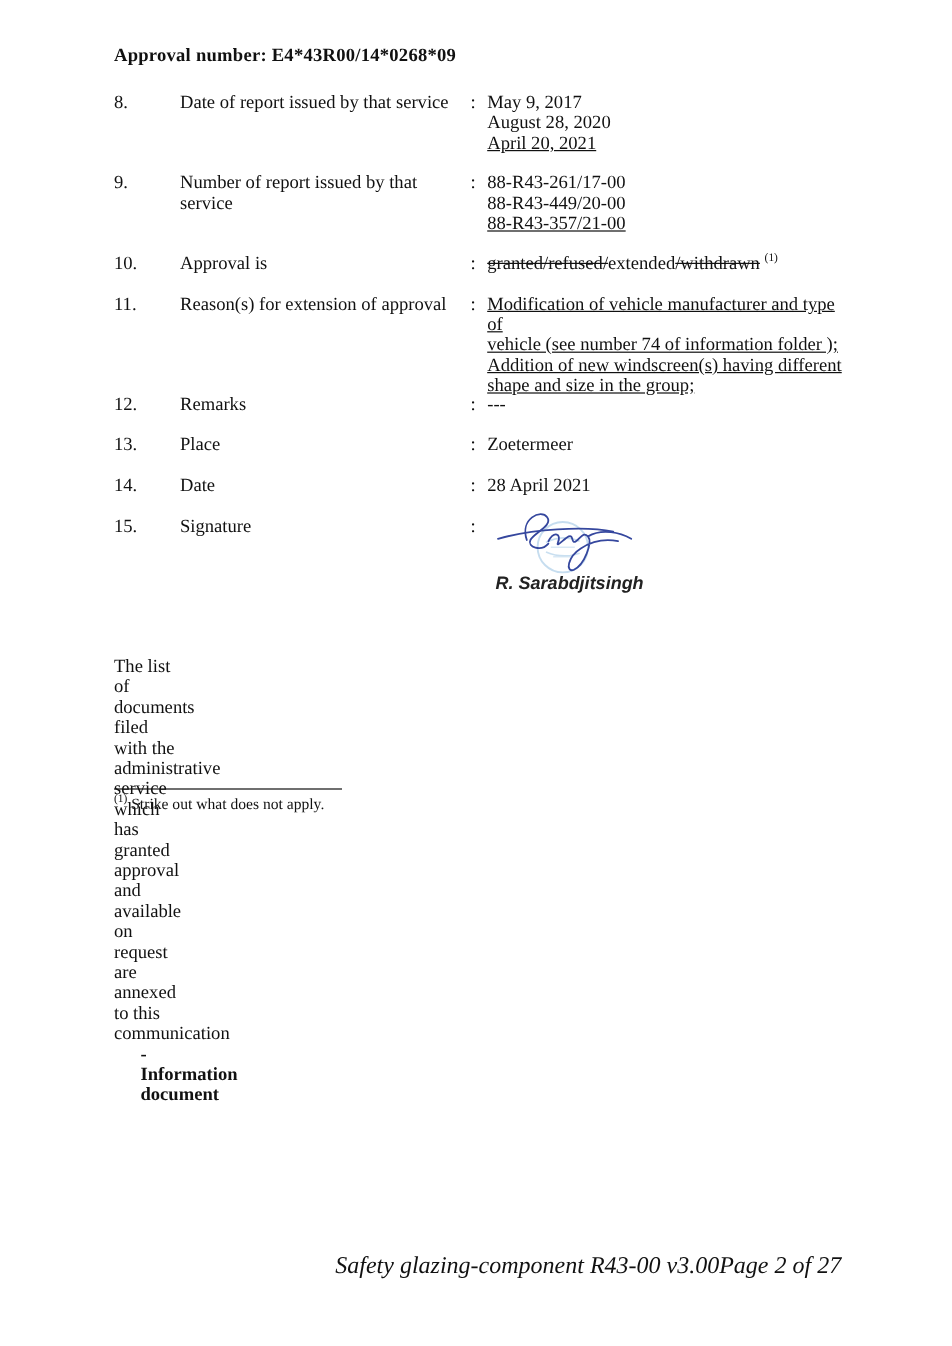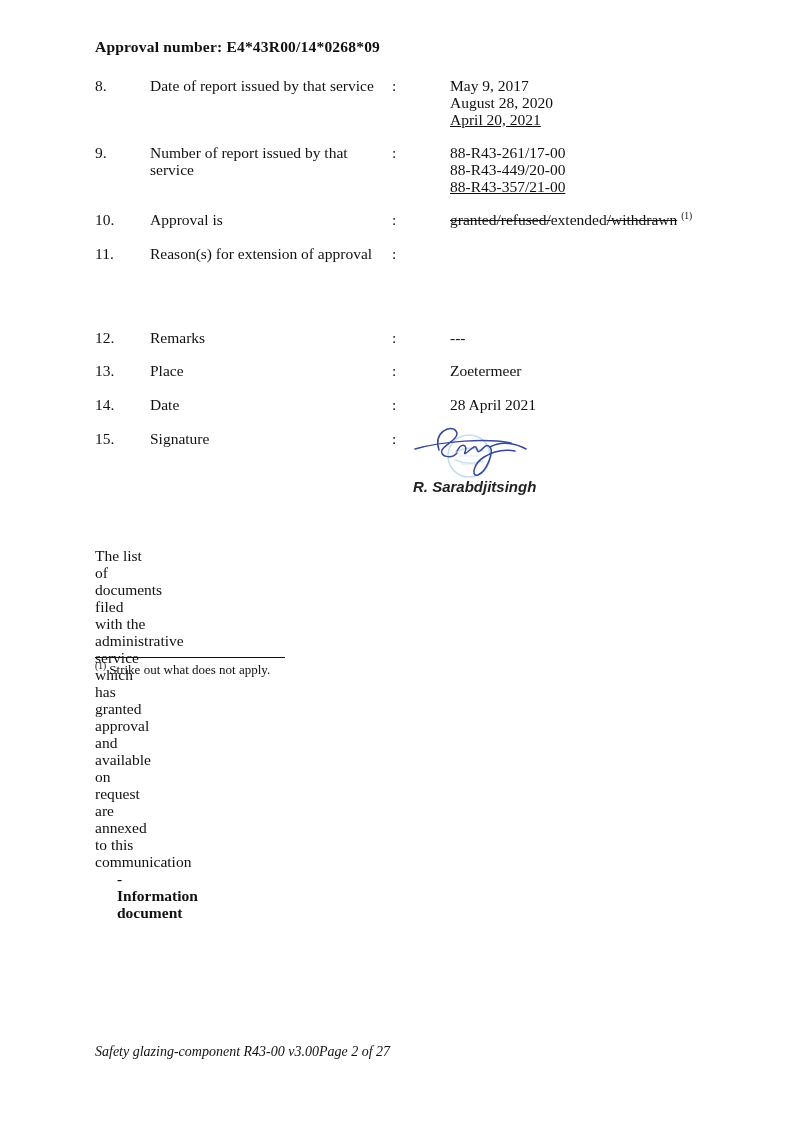--- a/index.html
+++ b/index.html
@@ -19,21 +19,21 @@
   }
   .row {
     position:absolute; left:95px; width:612px;
     display:grid;
     grid-template-columns:55px 242px 14px 1fr;
     line-height:17px;
   }
   .row .num   { grid-column:1; }
   .row .label { grid-column:2; padding-right:6px; }
   .row .colon { grid-column:3; }
-  .row .value { grid-column:4;margin-left:44px; }
+  .row .value { grid-column:4; }
   .u { text-decoration:underline; }
   .strike { text-decoration:line-through;font-family:Liberation Serif, serif; }
   sup.fn {
     font-size:9.5px; vertical-align:super; line-height:0;
   }
   .item16 {
     position:absolute; left:95px; top:547px; width:612px;
     display:grid; grid-template-columns:55px 1fr;
     line-height:17px;
   }
@@ -49,22 +49,22 @@
   .footnote-rule {
     position:absolute; left:95px; top:657px;
     width:190px; border-top:1.4px solid #111;
   }
   .footnote {
     position:absolute; left:95px; top:662px;
     font-size:13px; line-height:16px;
   }
   .footer {
     position:absolute; left:95px; top:1044px; width:606px;
-    display:flex; justify-content:flex-start;
-    font-style:italic; font-size:14px;
+    display:flex; justify-content:flex-end;
+    font-style:italic; font-size:20px;
   }
 </style>
 </head>
 <body>
 
 <div class="page">
 
   <div class="header">Approval number: E4*43R00/14*0268*09</div>
 
   <div class="row" style="top:77px;">
@@ -93,20 +93,26 @@
     <div class="num">10.</div>
     <div class="label">Approval is</div>
     <div class="colon">:</div>
     <div class="value"><span class="strike">granted/refused/</span><span>extended</span><span class="strike">/withdrawn</span>&nbsp;<sup class="fn">(1)</sup></div>
   </div>
 
   <div class="row" style="top:245px;">
     <div class="num">11.</div>
     <div class="label">Reason(s) for extension of approval</div>
     <div class="colon">:</div>
+    <div class="value">
+      <div class="u">Modification of vehicle manufacturer and type of</div>
+      <div class="u">vehicle (see number 74 of information folder );</div>
+      <div class="u">Addition of new windscreen(s) having different</div>
+      <div class="u">shape and size in the group;</div>
+    </div>
   </div>
 
   <div class="row" style="top:329px;">
     <div class="num">12.</div>
     <div class="label">Remarks</div>
     <div class="colon">:</div>
     <div class="value">---</div>
   </div>
 
   <div class="row" style="top:362px;">

